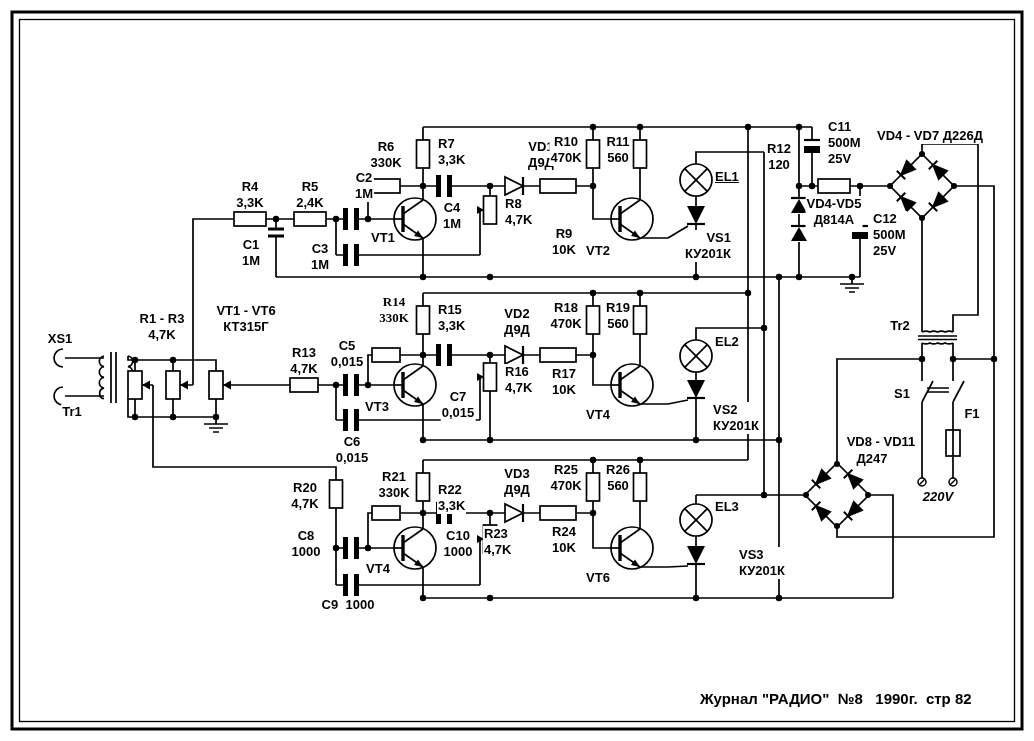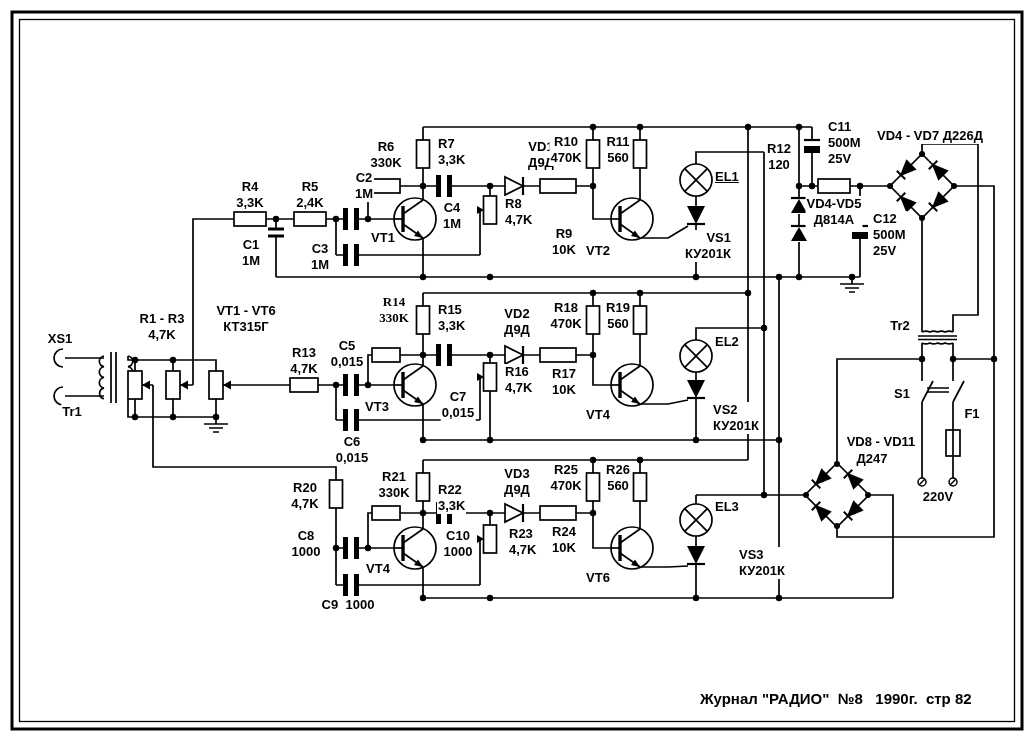--- a/index.html
+++ b/index.html
@@ -333,21 +333,21 @@
       <div class="lbl c" style="left: 779px; top: 141px;"><div>R12</div><div>120</div></div>
       <div class="lbl l" style="left: 827px; top: 119px;"><div>C11</div><div>500M</div><div>25V</div></div>
       <div class="lbl l" style="left: 876px; top: 128px;"><div>VD4 - VD7 Д226Д</div></div>
       <div class="lbl c" style="left: 834px; top: 196px;"><div>VD4-VD5</div><div>Д814А</div></div>
       <div class="lbl l" style="left: 872px; top: 211px;"><div>C12</div><div>500M</div><div>25V</div></div>
       <div class="lbl c" style="left: 900px; top: 318px;"><div>Tr2</div></div>
       <div class="lbl c" style="left: 902px; top: 386px;"><div>S1</div></div>
       <div class="lbl c" style="left: 972px; top: 406px;"><div>F1</div></div>
       <div class="lbl c" style="left: 881px; top: 434px; text-align: center;"><div>VD8 - VD11</div></div>
       <div class="lbl c" style="left: 872px; top: 451px;"><div>Д247</div></div>
-      <div class="lbl c" style="left: 938px; top: 489px;"><div>220V</div></div>
+      <div class="lbl c" style="left: 938px; top: 489px; font-style: italic;"><div>220V</div></div>
       <div class="lbl c" style="left: 394px; top: 294px; font-family: Liberation Serif, serif;"><div>R14</div><div>330K</div></div>
       <div class="lbl l" style="left: 437px; top: 302px;"><div>R15</div><div>3,3K</div></div>
       <div class="lbl c" style="left: 347px; top: 338px;"><div>C5</div><div>0,015</div></div>
       <div class="lbl c" style="left: 377px; top: 399px;"><div>VT3</div></div>
       <div class="lbl c" style="left: 458px; top: 389px;"><div>C7</div><div>0,015</div></div>
       <div class="lbl l" style="left: 504px; top: 364px;"><div>R16</div><div>4,7K</div></div>
       <div class="lbl c" style="left: 352px; top: 434px;"><div>C6</div><div>0,015</div></div>
       <div class="lbl c" style="left: 517px; top: 306px;"><div>VD2</div><div>Д9Д</div></div>
       <div class="lbl c" style="left: 564px; top: 366px;"><div>R17</div><div>10K</div></div>
       <div class="lbl c" style="left: 566px; top: 300px;"><div>R18</div><div>470K</div></div>
@@ -355,21 +355,21 @@
       <div class="lbl c" style="left: 598px; top: 407px;"><div>VT4</div></div>
       <div class="lbl l" style="left: 714px; top: 334px;"><div>EL2</div></div>
       <div class="lbl l" style="left: 712px; top: 402px;"><div>VS2</div><div>КУ201К</div></div>
       <div class="lbl c" style="left: 305px; top: 480px;"><div>R20</div><div>4,7K</div></div>
       <div class="lbl c" style="left: 394px; top: 469px;"><div>R21</div><div>330K</div></div>
       <div class="lbl l" style="left: 437px; top: 462px; margin-top: 20px;"><div>R22</div><div>3,3K</div></div>
       <div class="lbl c" style="left: 306px; top: 528px;"><div>C8</div><div>1000</div></div>
       <div class="lbl c" style="left: 348px; top: 597px;"><div>C9  1000</div></div>
       <div class="lbl c" style="left: 378px; top: 561px;"><div>VT4</div></div>
       <div class="lbl c" style="left: 458px; top: 528px;"><div>C10</div><div>1000</div></div>
-      <div class="lbl l" style="left: 508px; top: 526px;"><div>R23</div><div>4,7K</div></div>
+      <div class="lbl l" style="left: 483px; top: 526px;"><div>R23</div><div>4,7K</div></div>
       <div class="lbl c" style="left: 517px; top: 466px;"><div>VD3</div><div>Д9Д</div></div>
       <div class="lbl c" style="left: 564px; top: 524px;"><div>R24</div><div>10K</div></div>
       <div class="lbl c" style="left: 566px; top: 462px;"><div>R25</div><div>470K</div></div>
       <div class="lbl c" style="left: 618px; top: 462px;"><div>R26</div><div>560</div></div>
       <div class="lbl c" style="left: 598px; top: 570px;"><div>VT6</div></div>
       <div class="lbl l" style="left: 714px; top: 499px;"><div>EL3</div></div>
       <div class="lbl l" style="left: 738px; top: 547px;"><div>VS3</div><div>КУ201К</div></div>
     </div>
 <div id="caption">Журнал "РАДИО"  №8   1990г.  стр 82</div>
 

